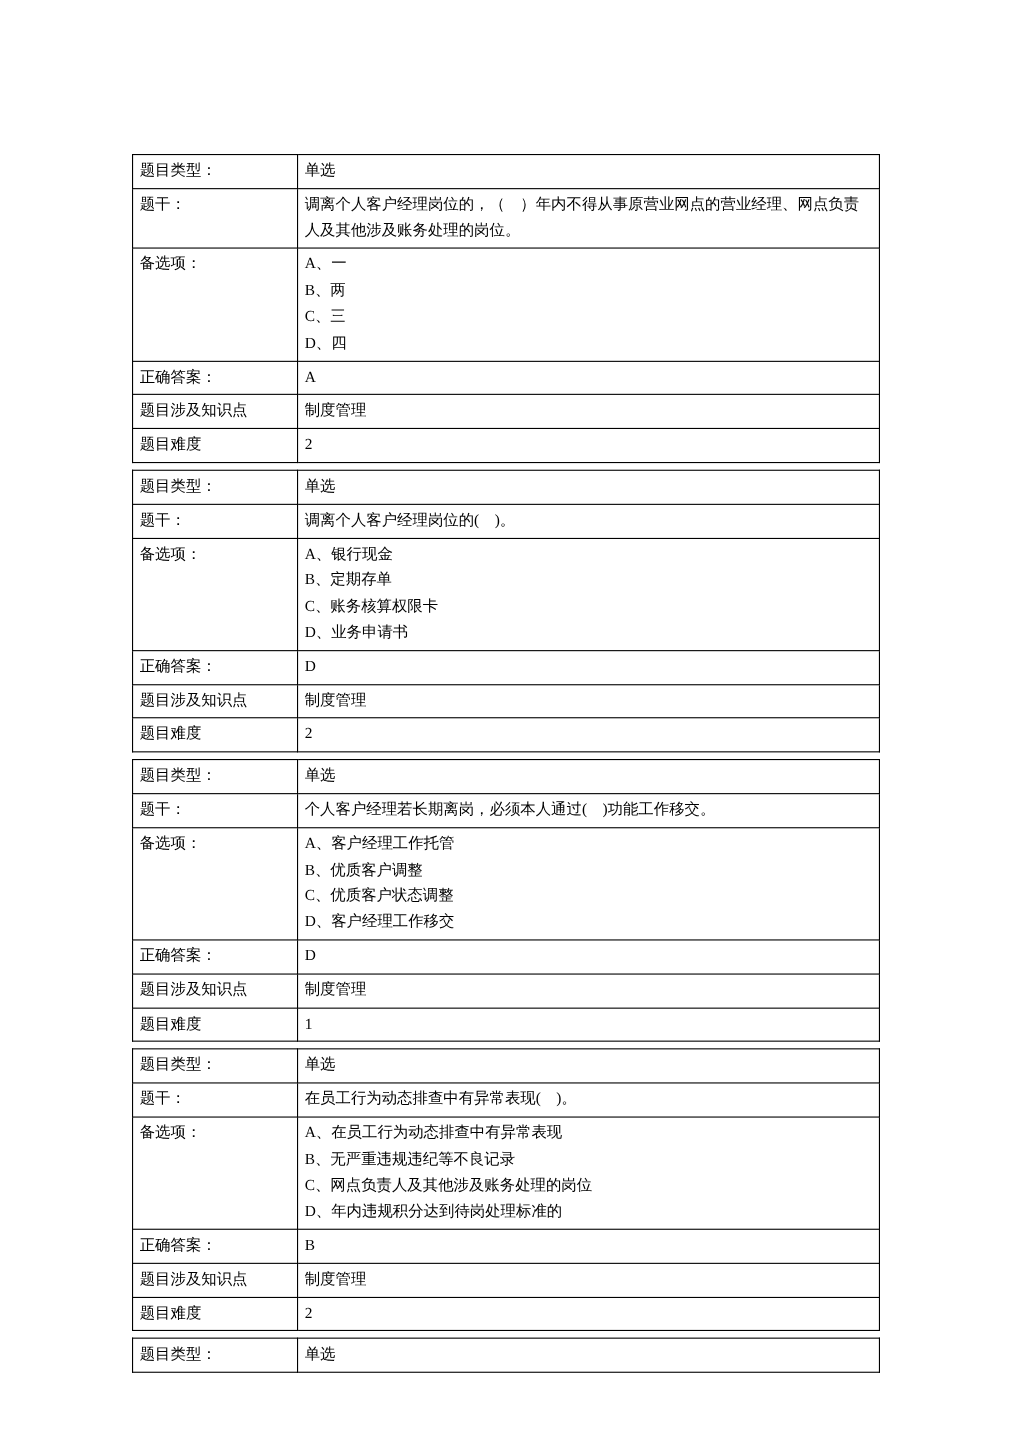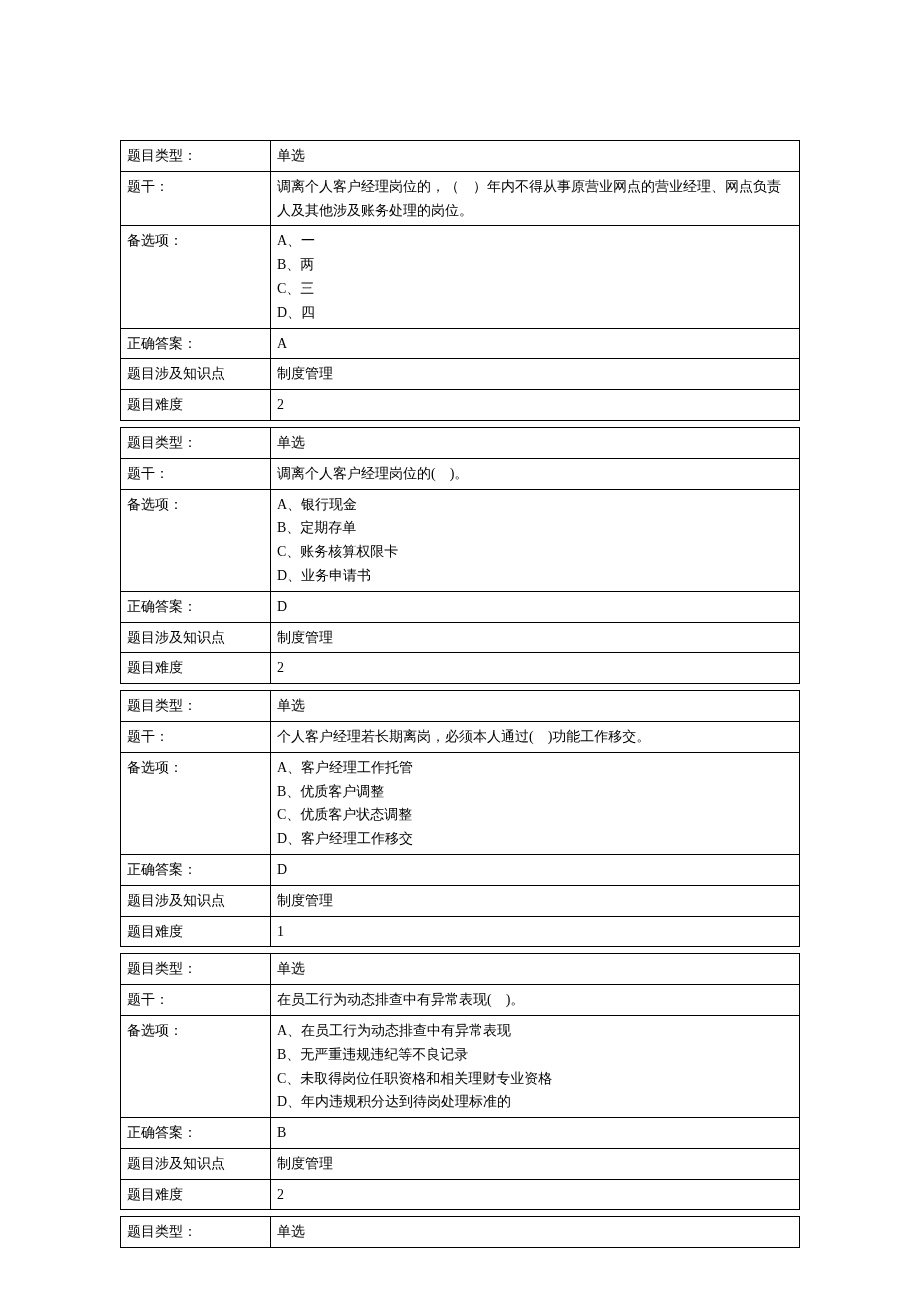--- a/index.html
+++ b/index.html
@@ -163,21 +163,21 @@
     </tr>
     <tr>
       <td>题干：</td>
       <td>在员工行为动态排查中有异常表现(　)。</td>
     </tr>
     <tr>
       <td>备选项：</td>
       <td>
         <span class="opt-line">A、在员工行为动态排查中有异常表现</span>
         <span class="opt-line">B、无严重违规违纪等不良记录</span>
-        <span class="opt-line">C、未取得岗位任职资格和相关理财专业资格</span>
+        <span class="opt-line">C、网点负责人及其他涉及账务处理的岗位</span>
         <span class="opt-line">D、年内违规积分达到待岗处理标准的</span>
       </td>
     </tr>
     <tr>
       <td>正确答案：</td>
       <td>B</td>
     </tr>
     <tr>
       <td>题目涉及知识点</td>
       <td>制度管理</td>

